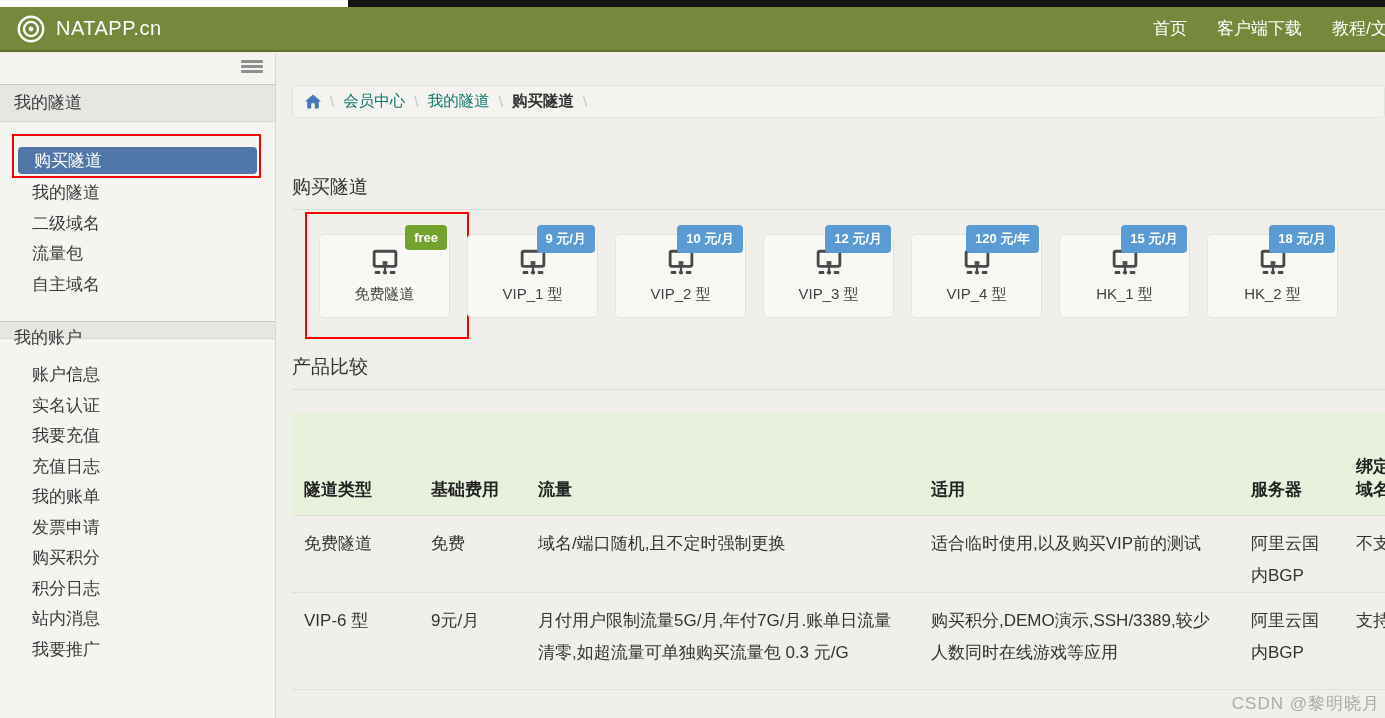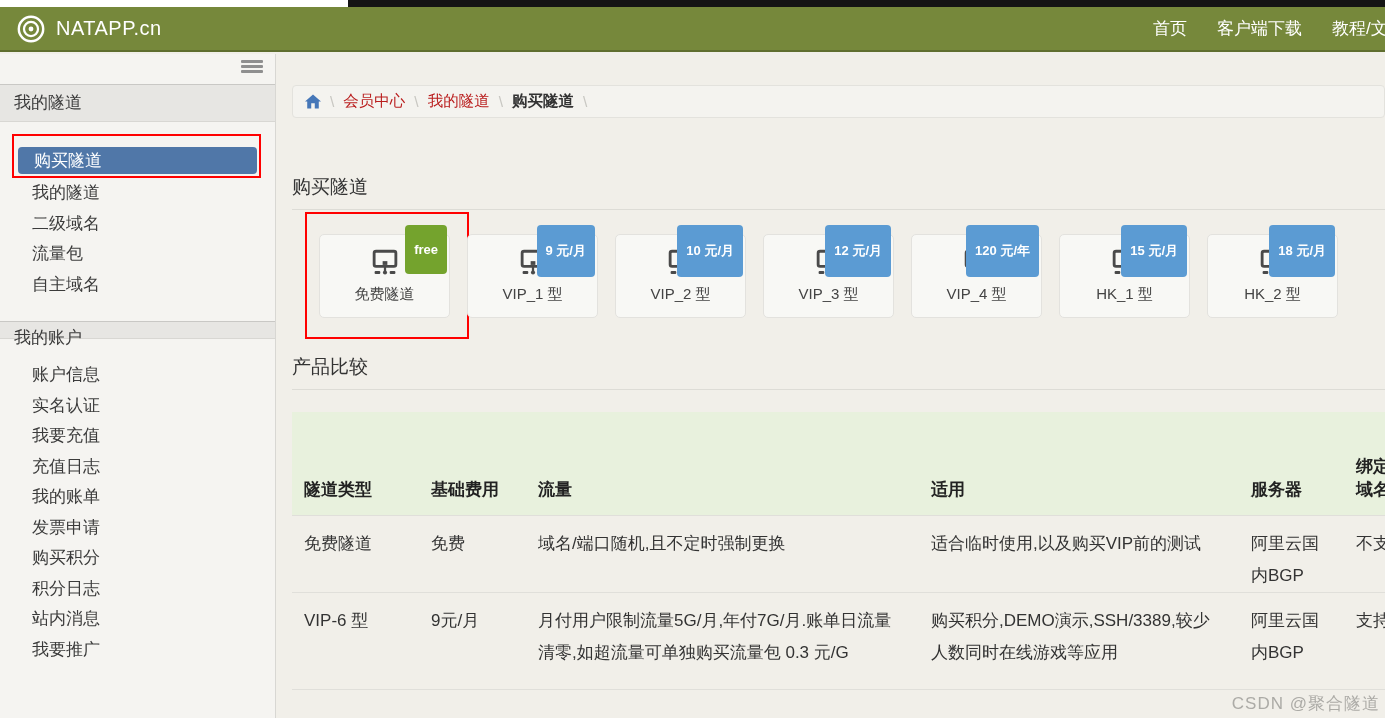--- a/index.html
+++ b/index.html
@@ -53,42 +53,42 @@
   .list2 { margin-top: 21px; }
 
   
   .main { position: relative; flex: 1; overflow: hidden; padding-left: 16px; }
 
   .breadcrumb {
     margin: 31px 0 0 0; height: 33px;
     background: #f4f3ef; border: 1px solid #e3e2dd; border-radius: 4px;
     display: flex; align-items: center; gap: 9px; padding: 0 12px; font-size: 15.5px;
   }
-  .breadcrumb a { color: #b91c1c; text-decoration: none; cursor: pointer; }
+  .breadcrumb a { color: #0f766e; text-decoration: none; cursor: pointer; }
   .crumb-sep { color: #c8c7c2; }
   .crumb-current { color: #333; font-weight: bold; }
 
   h2.sec-title { font-size: 19px; font-weight: 400; color: #333; }
   .t1 { margin-top: 56px; }
   .t2 { margin-top: 36px; }
   .sec-rule { border: none; border-top: 1px solid #dddcd6; margin-top: 9px; }
 
   
   .cards { position: relative; display: flex; gap: 17px; margin: 24px 0 0 27px; }
   .card {
     position: relative; width: 131px; height: 84px;
     background: #f8f8f5; border: 1px solid #e3e2de; border-radius: 5px;
     display: flex; flex-direction: column; align-items: center; justify-content: center; gap: 7px;
     cursor: pointer;
   }
   .card-label { font-size: 15px; color: #444; }
   .badge {
     position: absolute; top: -10px; right: 2px;
     color: #fff; font-size: 13px; font-weight: bold;
-    padding: 17px 9px; border-radius: 4px; white-space: nowrap;
+    padding: 5px 9px; border-radius: 4px; white-space: nowrap;
   }
   .badge.green { background: #74A32D; }
   .badge.blue  { background: #5B9BD3; }
   .card-annotation { position: absolute; left: -14px; top: -22px; width: 164px; height: 127px;
     border: 2px solid #ff0000; pointer-events: none; }
 
   
   table.compare { border-collapse: collapse; table-layout: fixed; width: 1162px; margin-top: 22px; }
   table.compare th {
     background: #E8F1DD; height: 103px; vertical-align: bottom; text-align: left;
@@ -316,13 +316,13 @@
           <td>月付用户限制流量5G/月,年付7G/月.账单日流量清零,如超流量可单独购买流量包 0.3 元/G</td>
           <td>购买积分,DEMO演示,SSH/3389,较少人数同时在线游戏等应用</td>
           <td>阿里云国内BGP</td>
           <td>支持</td>
         </tr>
       </tbody>
     </table>
   </main>
 </div>
 
-<div class="watermark">CSDN @聚合隧道</div>
+<div class="watermark">CSDN @黎明晓月</div>
 
 </body></html>

